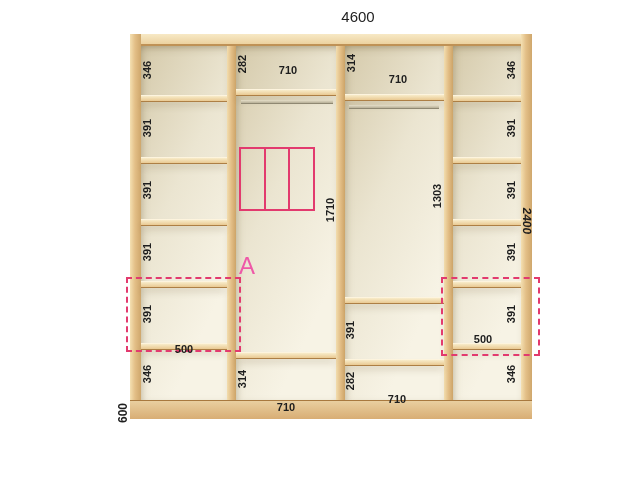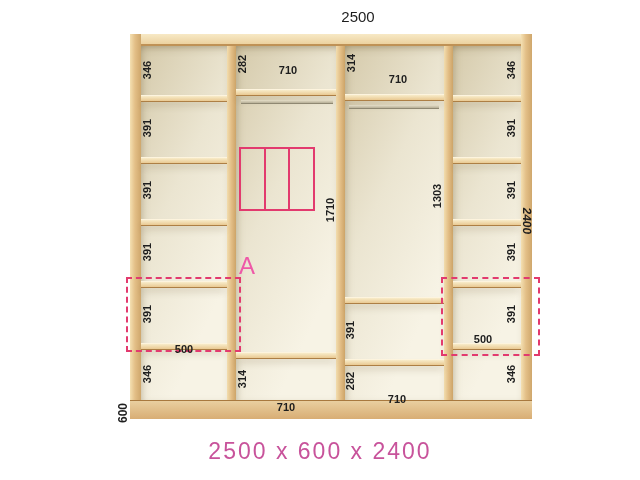--- a/index.html
+++ b/index.html
@@ -77,21 +77,21 @@
   <div class="abs drawer-sym" style="left:239px;top:147px;width:72px;height:60px;">
     <div class="pane"></div>
     <div class="pane"></div>
     <div class="pane"></div>
   </div>
 
   <div class="abs dash-box" style="left:126px;top:277px;width:111px;height:71px;"></div>
   <div class="abs dash-box" style="left:441px;top:277px;width:95px;height:75px;"></div>
   <div class="marker-a" style="left:247px;top:266px;">A</div>
 
-  <div class="lbl big" style="left:358px;top:16px;">2500</div>
+  <div class="lbl big" style="left:358px;top:16px;">4600</div>
   <div class="lbl v90 side" style="left:527px;top:221px;">2400</div>
   <div class="lbl v side" style="left:123px;top:413px;">600</div>
 
   <div class="lbl v" style="left:147px;top:70px;">346</div>
   <div class="lbl v" style="left:147px;top:128px;">391</div>
   <div class="lbl v" style="left:147px;top:190px;">391</div>
   <div class="lbl v" style="left:147px;top:252px;">391</div>
   <div class="lbl v" style="left:147px;top:314px;">391</div>
   <div class="lbl v" style="left:147px;top:374px;">346</div>
   <div class="lbl" style="left:184px;top:349px;">500</div>
@@ -110,15 +110,14 @@
   <div class="lbl" style="left:397px;top:399px;">710</div>
 
   <div class="lbl v" style="left:511px;top:70px;">346</div>
   <div class="lbl v" style="left:511px;top:128px;">391</div>
   <div class="lbl v" style="left:511px;top:190px;">391</div>
   <div class="lbl v" style="left:511px;top:252px;">391</div>
   <div class="lbl v" style="left:511px;top:314px;">391</div>
   <div class="lbl v" style="left:511px;top:374px;">346</div>
   <div class="lbl" style="left:483px;top:339px;">500</div>
 
-  <div class="caption">2500 x 600 x 2400</div>
 
 </div>
 
 </body></html>

